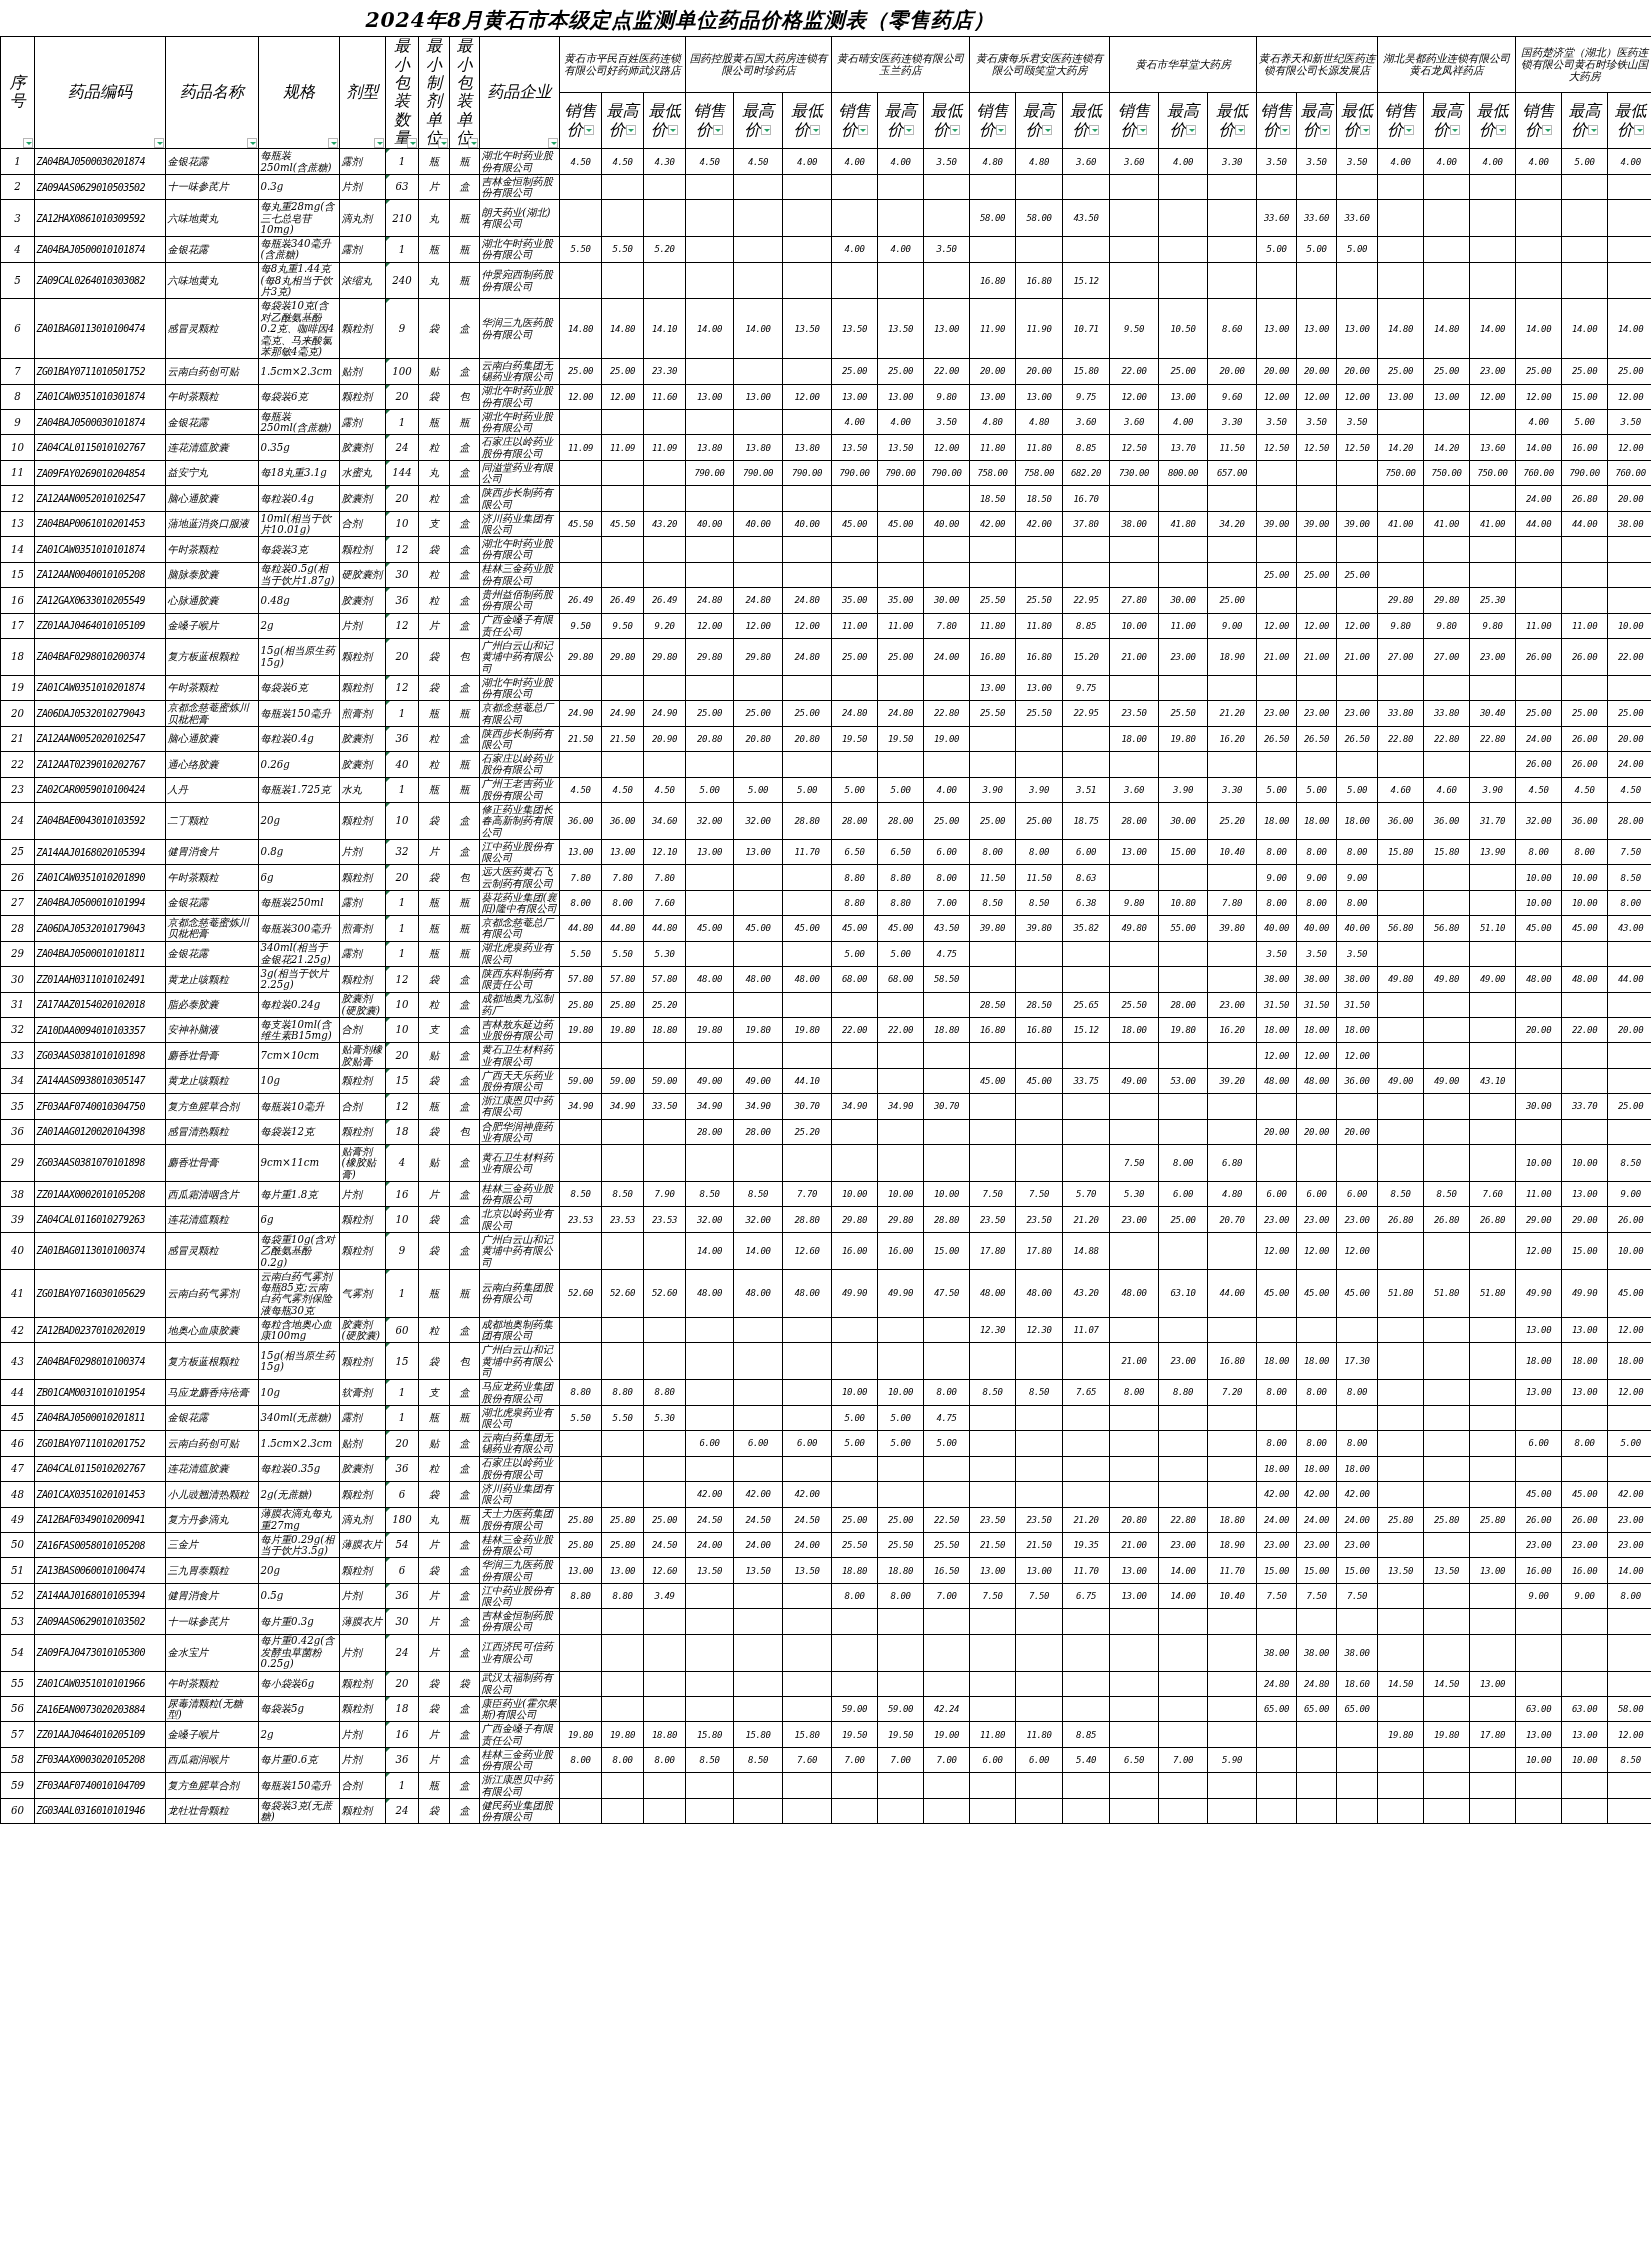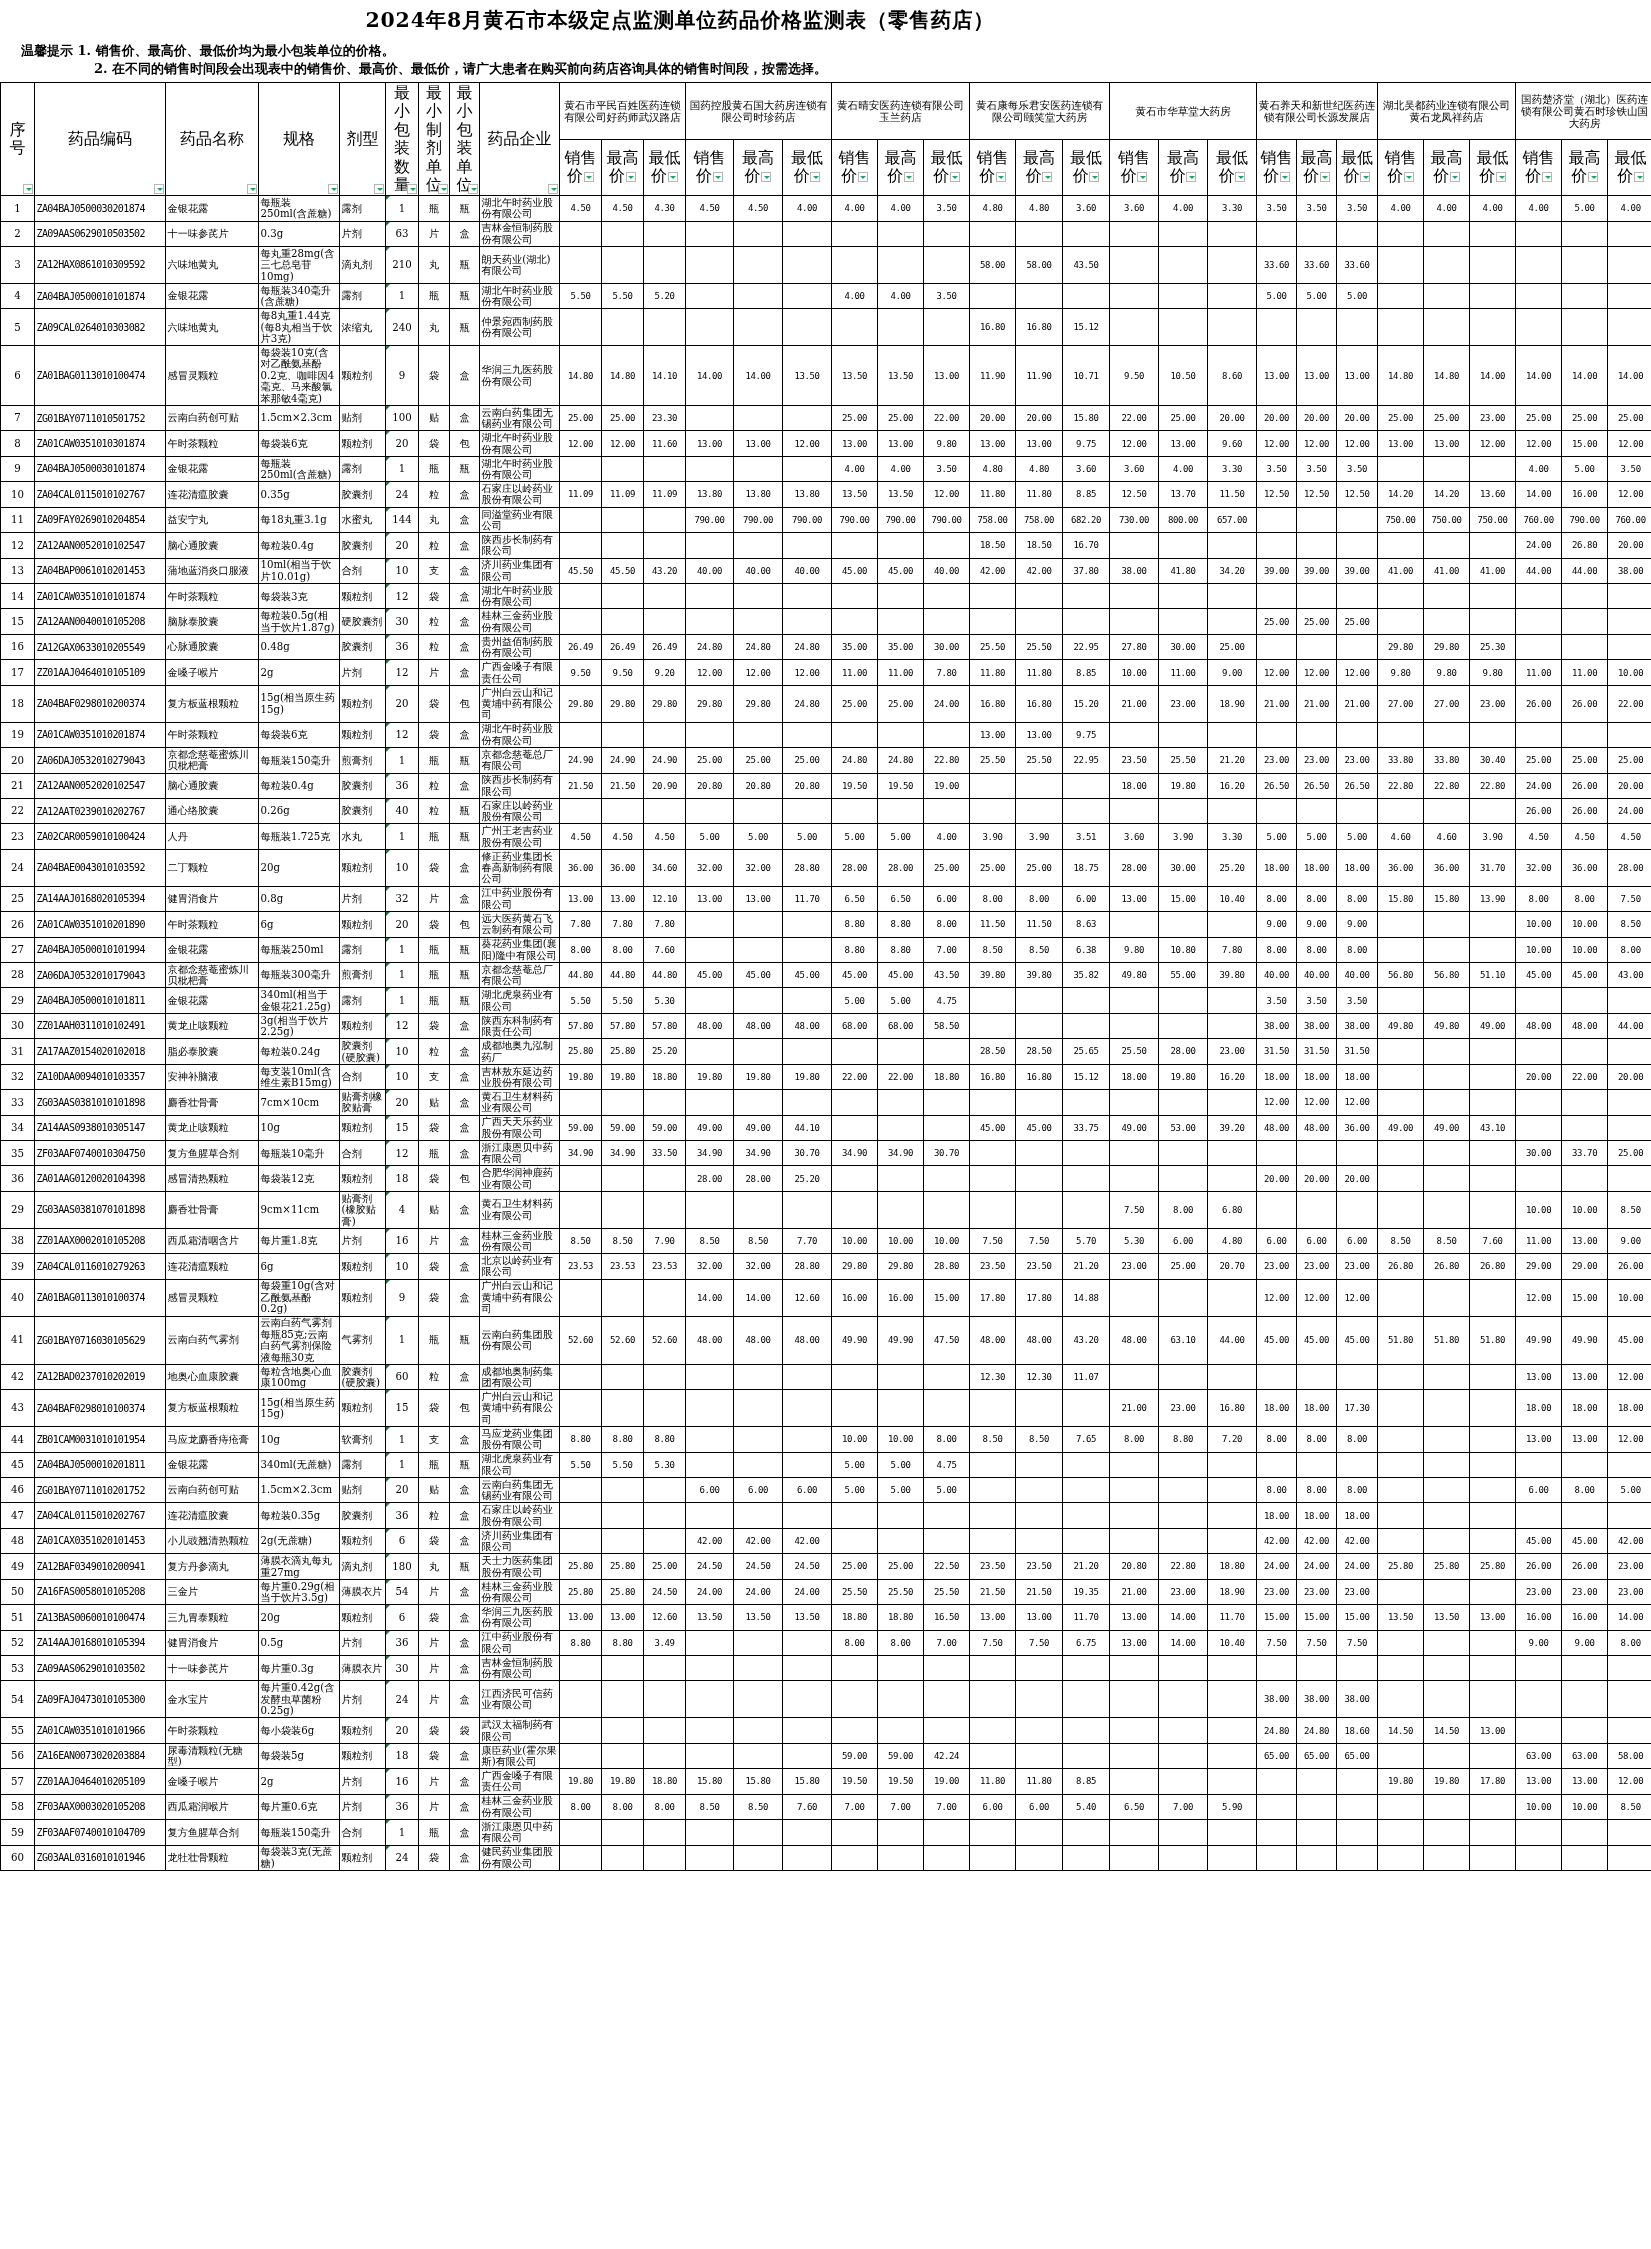--- a/index.html
+++ b/index.html
@@ -1,17 +1,17 @@
 <!DOCTYPE html>
 <html style="font-size:12px"><head>
 <meta charset="utf-8">
 <style>
   html,body{margin:0;padding:0;background:#fff;}
   body{width:1652px;font-family:"DejaVu Serif","Liberation Serif",serif;color:#000;}
-  .page{width:1360px;min-height:2250px;position:relative;}
+  .page{width:1360px;min-height:2250px;position:relative;font-style:italic;}
   .title{font-size:20.5px;font-weight:bold;text-align:center;padding-top:6px;letter-spacing:0.8px;}
   .notice{font-size:13px;font-weight:bold;margin:7.6px 0 3px 21px;line-height:1.45;}
   .notice .l2{padding-left:73px;}
   table{border-collapse:collapse;table-layout:fixed;width:1652px;margin-top:1.5px;}
   th,td{border:0.8px solid #000;overflow:hidden;position:relative;vertical-align:middle;}
   th{font-weight:normal;font-size:16px;line-height:1.15;padding:0.8px 1.5px;text-align:center;}
   thead th.pharm{font-size:10.6px;}
   td{font-size:10.2px;line-height:1.12;padding:0.8px 1.5px;}
   td.c{text-align:center;}
   td.l{text-align:left;}
@@ -21,24 +21,20 @@
   .fbtn:after{content:"";position:absolute;left:1.5px;top:3px;border-left:3px solid transparent;border-right:3px solid transparent;border-top:3.8px solid #21a366;}
   th .corner-f{position:absolute;right:0.8px;bottom:0.8px;}
   td.qty:before{content:"";position:absolute;left:0;top:0;border-top:4.6px solid #217346;border-right:4.6px solid transparent;}
   .hlabel{display:block;}
 </style>
 </head>
 <body>
 
 <div class="page">
   <div class="title">2024年8月黄石市本级定点监测单位药品价格监测表（零售药店）</div>
-  <div class="notice">
-    <div><span>温馨提示</span>&nbsp;<span>1. 销售价、最高价、最低价均为最小包装单位的价格。</span></div>
-    <div class="l2">2. 在不同的销售时间段会出现表中的销售价、最高价、最低价，请广大患者在购买前向药店咨询具体的销售时间段，按需选择。</div>
-  </div>
 
   <table>
     <colgroup id="cols">
         <col style="width: 34px;">
         <col style="width: 131px;">
         <col style="width: 93px;">
         <col style="width: 81px;">
         <col style="width: 46px;">
         <col style="width: 33px;">
         <col style="width: 31px;">

